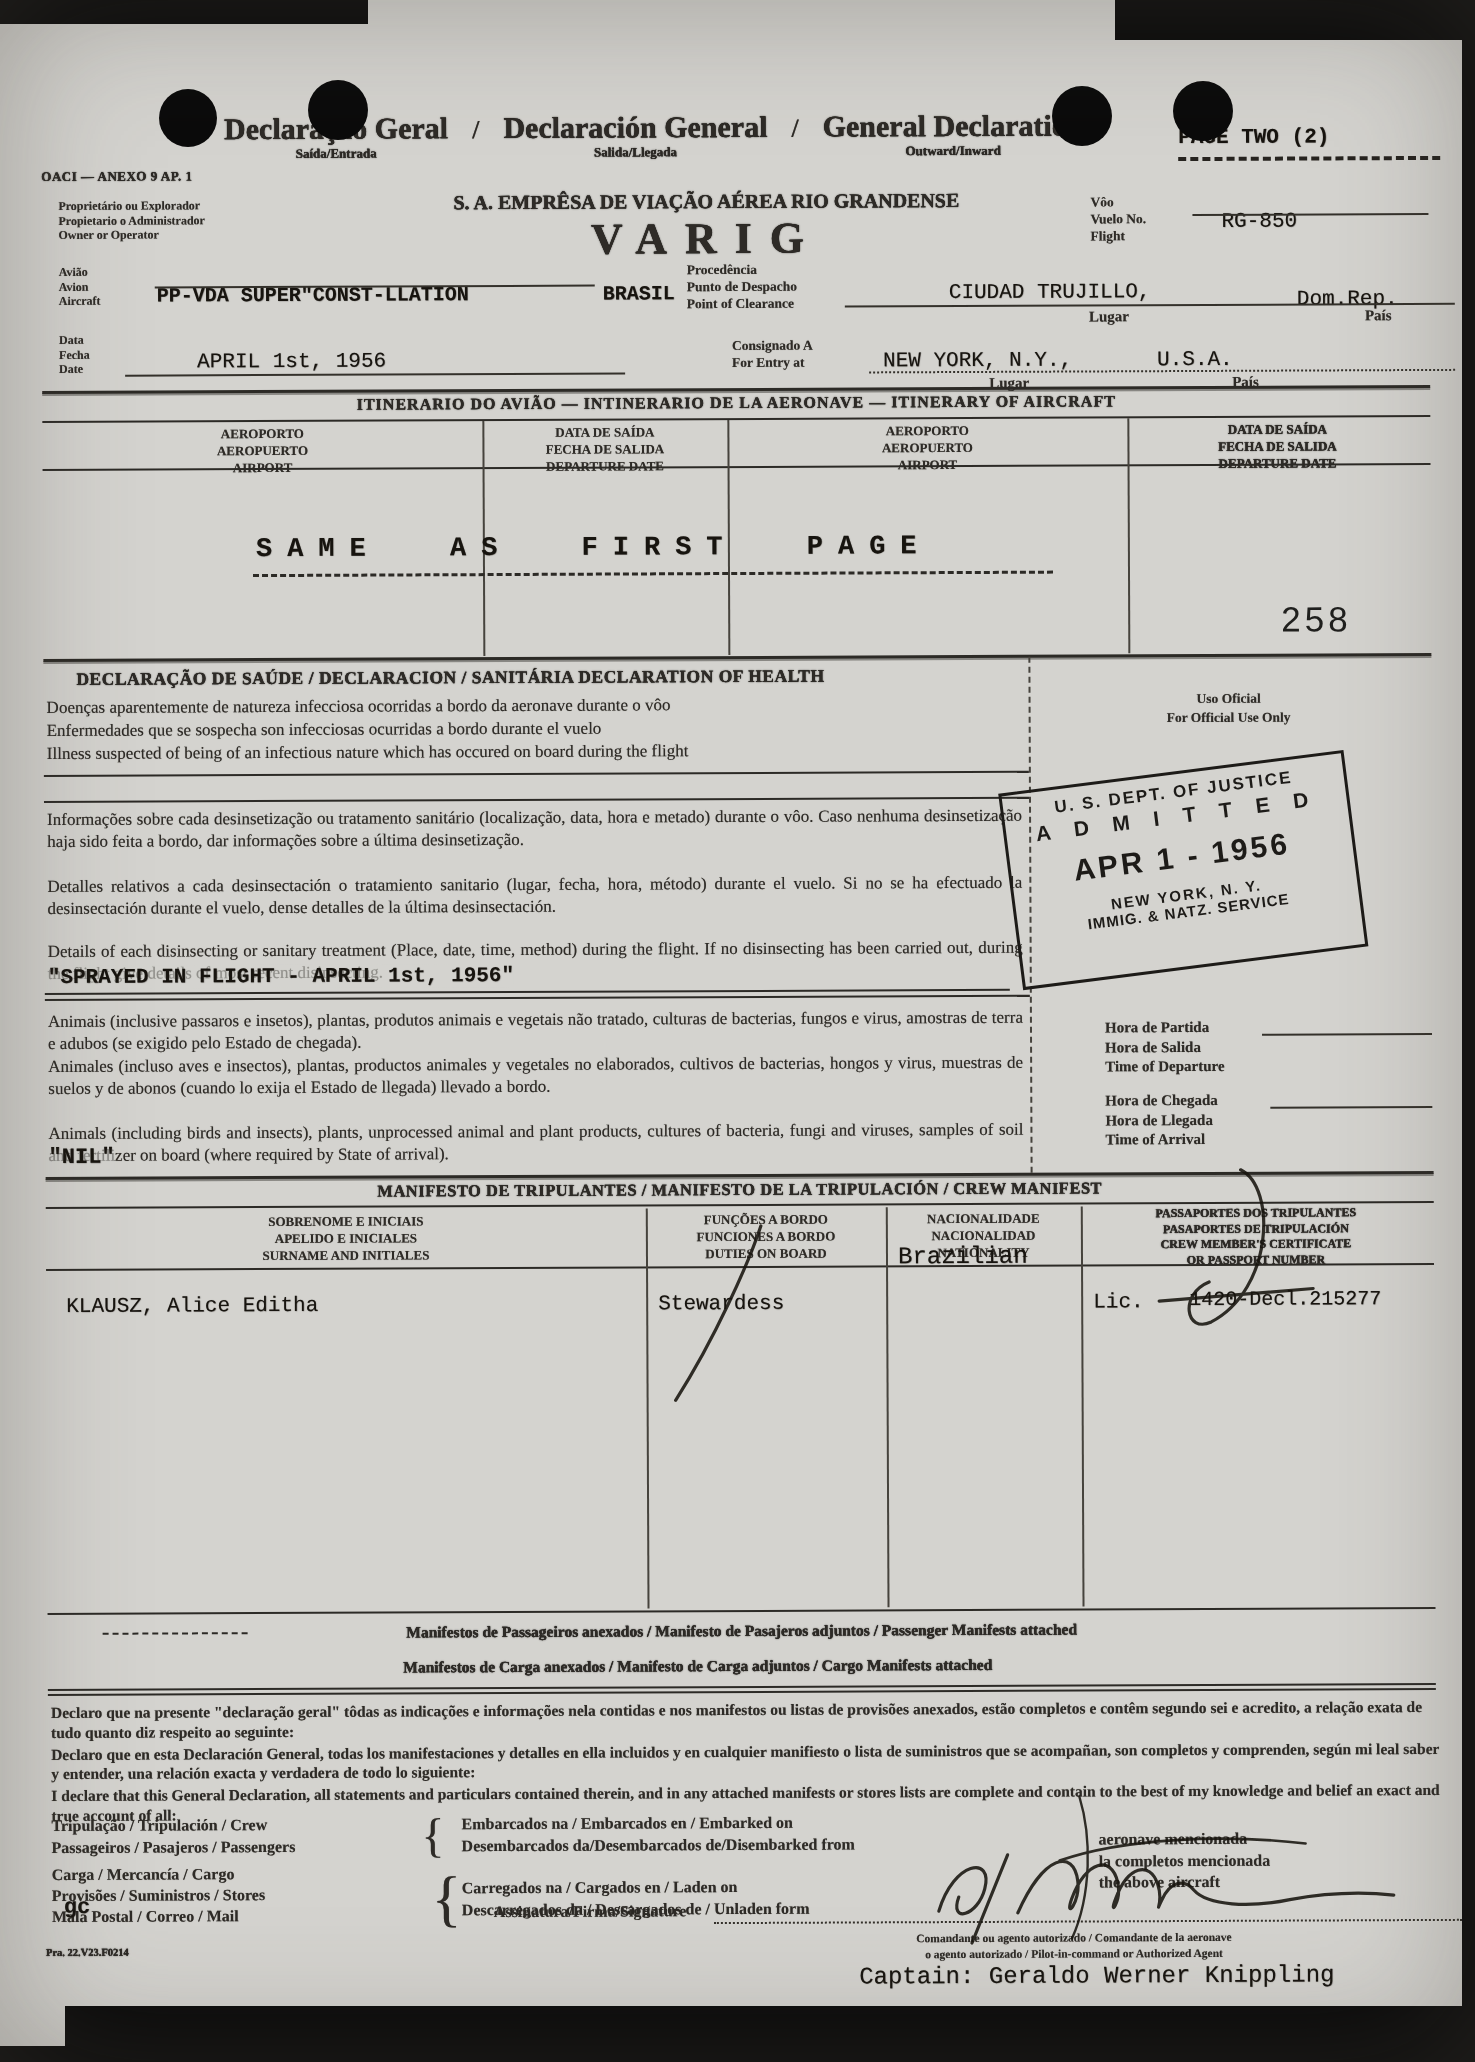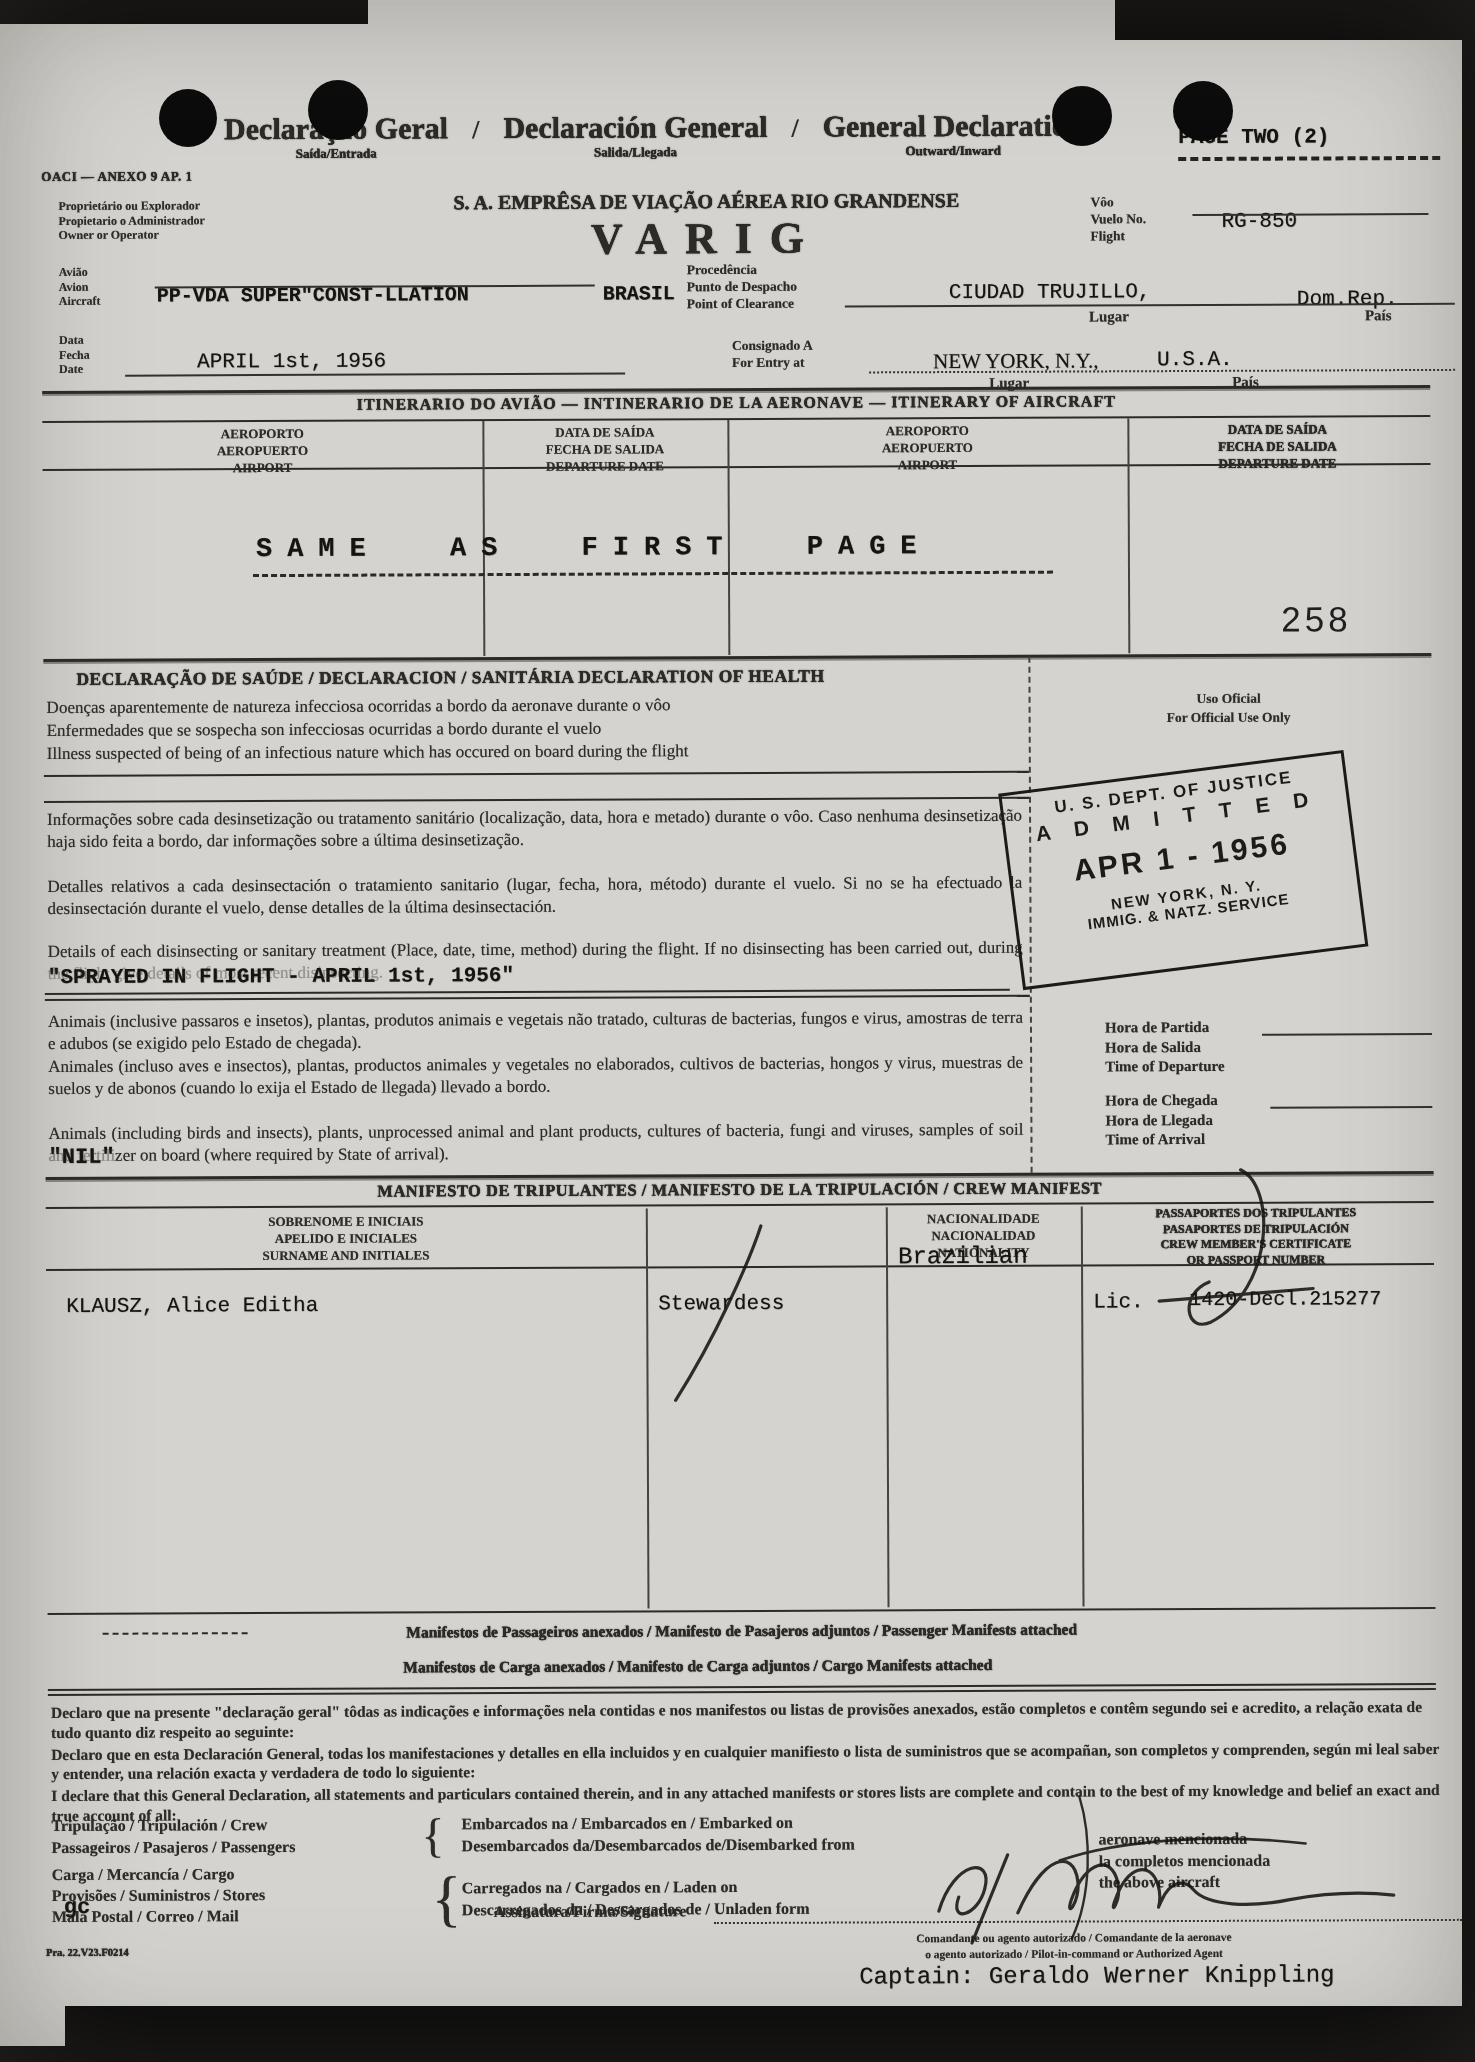--- a/index.html
+++ b/index.html
@@ -100,21 +100,21 @@
       <div>Data</div>
       <div>Fecha</div>
       <div>Date</div>
     </div>
     <div class="abs typed" style="left:200px;top:348px;font-size:21px;">APRIL 1st, 1956</div>
     <div class="uline" style="left:128px;top:372px;width:500px;"></div>
     <div class="abs print b small-lbl" style="left:735px;top:338px;">
       <div>Consignado A</div>
       <div>For Entry at</div>
     </div>
-    <div class="abs typed" style="left:936px;top:350px;font-size:21px;font-family:Liberation Serif, serif;">NEW YORK, N.Y.,</div>
+    <div class="abs typed" style="left:886px;top:350px;font-size:21px;">NEW YORK, N.Y.,</div>
     <div class="abs typed" style="left:1160px;top:350px;font-size:21px;">U.S.A.</div>
     <div class="dot" style="left:872px;top:372px;width:586px;"></div>
     <div class="abs print b tiny" style="left:992px;top:376px;">Lugar</div>
     <div class="abs print b tiny" style="left:1235px;top:376px;">País</div>
 
     <div class="rule heavy" style="left:45px;top:388px;width:1388px;"></div>
     <div class="abs print b smudged" style="left:45px;top:394px;width:1388px;text-align:center;font-size:16px;letter-spacing:1px;">ITINERARIO DO AVIÃO — INTINERARIO DE LA AERONAVE — ITINERARY OF AIRCRAFT</div>
     <div class="rule" style="left:45px;top:418px;width:1388px;"></div>
 
     <div class="cell print" style="left:45px;top:424px;width:440px;">
@@ -198,20 +198,25 @@
     <div class="uline" style="left:1270px;top:1109px;width:162px;"></div>
 
     <div class="rule heavy" style="left:45px;top:1174px;width:1388px;"></div>
     <div class="abs print b smudged" style="left:45px;top:1180px;width:1388px;text-align:center;font-size:16.5px;letter-spacing:.5px;">MANIFESTO DE TRIPULANTES / MANIFESTO DE LA TRIPULACIÓN / CREW MANIFEST</div>
     <div class="rule" style="left:45px;top:1204px;width:1388px;"></div>
 
     <div class="cell print" style="left:45px;top:1212px;width:600px;">
       <div>SOBRENOME E INICIAIS</div>
       <div>APELIDO E INICIALES</div>
       <div>SURNAME AND INITIALES</div>
+    </div>
+    <div class="cell print" style="left:645px;top:1212px;width:240px;">
+      <div>FUNÇÕES A BORDO</div>
+      <div>FUNCIONES A BORDO</div>
+      <div>DUTIES ON BOARD</div>
     </div>
     <div class="cell print" style="left:885px;top:1212px;width:195px;">
       <div>NACIONALIDADE</div>
       <div>NACIONALIDAD</div>
       <div>NATIONALITY</div>
     </div>
     <div class="cell print smudged" style="left:1080px;top:1208px;width:350px;font-size:12px;">
       <div>PASSAPORTES DOS TRIPULANTES</div>
       <div>PASAPORTES DE TRIPULACIÓN</div>
       <div>CREW MEMBER'S CERTIFICATE</div>

